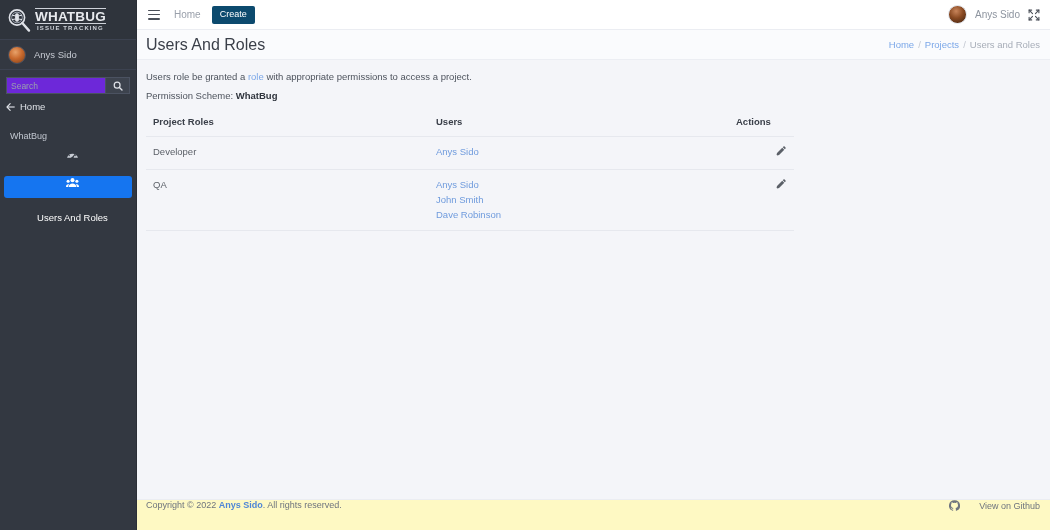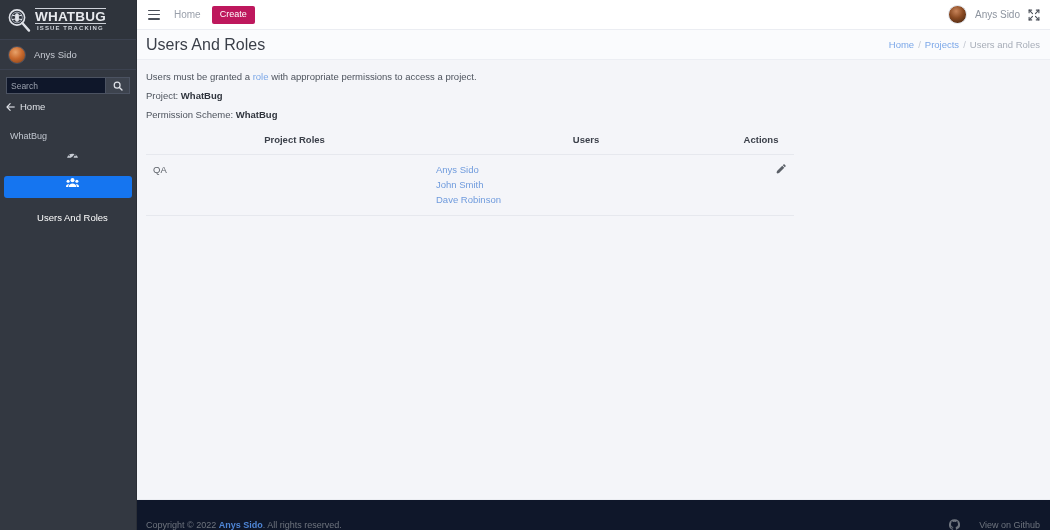--- a/index.html
+++ b/index.html
@@ -48,21 +48,21 @@
     width: 18px; height: 18px; border-radius: 50%;
     background: radial-gradient(circle at 40% 32%, #e8a26a 0%, #c96a2e 45%, #7d3d16 100%);
     border: 1px solid #4a5160; flex: 0 0 18px;
   }
   .side-user-name { font-size: 9.5px; color: #c6cad2; margin-left: 8px; }
 
   .search-wrap { padding: 7px 6px 5px 6px; }
   .search-row { display: flex; height: 17px; }
   .search-input {
     flex: 1 1 auto; min-width: 0;
-    background: #0f172a; border: 1px solid #4b5261; border-right: none;
+    background: #6d28d9; border: 1px solid #4b5261; border-right: none;
     color: #cfd3da; font-size: 8.5px;
     font-family: "Liberation Sans", sans-serif;
     padding: 0 4px; outline: none;
   }
   .search-input::placeholder { color: #9aa1ad; }
   .search-btn {
     width: 25px; flex: 0 0 25px;
     background: #3d434e; border: 1px solid #4b5261;
     display: flex; align-items: center; justify-content: center;
     cursor: pointer;
@@ -92,21 +92,21 @@
   .topbar {
     height: 30px; flex: 0 0 30px; background: #ffffff;
     display: flex; align-items: center;
     padding: 0 10px 0 11px;
     border-bottom: 1px solid #ebedf2;
   }
   .hamburger { width: 12px; height: 10px; display: flex; flex-direction: column; justify-content: space-between; cursor: pointer; }
   .hamburger span { display: block; height: 1.5px; background: #4a4f58; border-radius: 1px; }
   .top-link { font-size: 10px; color: #9aa0ab; margin-left: 14px; cursor: pointer; }
   .create-btn {
-    margin-left: 11px; background: #be185d; color: #fff;
+    margin-left: 11px; background: #0c4a6e; color: #fff;
     font-size: 9px; font-family: "Liberation Sans", sans-serif;
     border: none; border-radius: 2px;
     padding: 4px 8px 5px 8px; cursor: pointer; line-height: 1;
   }
   .top-right { margin-left: auto; display: flex; align-items: center; gap: 8px; }
   .avatar-top {
     width: 19px; height: 19px; border-radius: 50%;
     background: radial-gradient(circle at 42% 30%, #c8845a 0%, #8a4a22 45%, #3c2110 100%);
     border: 1px solid #dfe2e8;
   }
@@ -125,40 +125,40 @@
   .crumb-sep { color: #c3c8d1; }
 
   .content { flex: 1 1 auto; padding: 11px 10px 0 9px; overflow: hidden; }
   .desc-line { font-size: 9.5px; color: #4d535d; margin-bottom: 8px; line-height: 1.2; }
   .desc-line a { color: #7ba7e8; text-decoration: none; cursor: pointer; }
   .desc-line b { color: #2f343d; font-weight: bold; }
   .desc-line.tight { margin-bottom: 7px; }
 
   table.roles { width: 648px; border-collapse: collapse; margin-top: 8px; }
   table.roles th {
-    text-align: center; font-size: 9.5px; font-weight: bold; color: #3b404a;
+    text-align: left; font-size: 9.5px; font-weight: bold; color: #3b404a;
     padding: 6px 0 9px 0; border-bottom: 1px solid #e6e8ee;
   }
   table.roles td {
     font-size: 9.5px; color: #5b6068; vertical-align: top;
     padding: 9px 0 10px 0; border-bottom: 1px solid #e6e8ee;
   }
   table.roles tr:last-child td { border-bottom: 1px solid #e6e8ee; }
   .col-role { width: 290px; padding-left: 7px !important; }
   .col-users { width: 300px; }
   .col-actions { width: 58px; text-align: right; padding-right: 8px !important; margin-top: 16px; }
   th.col-actions { text-align: right; }
   .user-link { color: #6f9bdd; display: block; margin-bottom: 4px; cursor: pointer; text-decoration: none; }
   .user-link:last-child { margin-bottom: 0; }
   .pencil { width: 11px; height: 11px; cursor: pointer; display: inline-block; }
 
   .footer {
-    height: 31px; flex: 0 0 31px; background: #0f172a;
+    height: 31px; flex: 0 0 31px; background: #fef9c3;
     border-top: 1px solid #ebedf2;
-    display: flex; align-items: flex-end; padding: 0 10px 0 9px;
+    display: flex; align-items: flex-start; padding: 0 10px 0 9px;
   }
   .foot-left { font-size: 9px; color: #6e747e; }
   .foot-left b { color: #4f86d6; font-weight: bold; }
   .foot-right { margin-left: auto; font-size: 9px; color: #6e747e; display: flex; align-items: center; gap: 19px; cursor: pointer; }
 </style>
 </head>
 <body>
 
 <div id="app">
 
@@ -271,41 +271,50 @@
         <span class="crumb-sep">/</span>
         <a>Projects</a>
         <span class="crumb-sep">/</span>
         <span>Users and Roles</span>
       </div>
     </div>
 
     <div class="content">
 
       <div class="desc-line">
-        <span>Users must be granted a </span><a>role</a><span> with appropriate permissions to access a project.</span>
-      </div>
-
-
-      <div class="desc-line tight">
-        <span>Project: </span><b>WhatBug</b>
-      </div>
+        <span>Users role be granted a </span><a>role</a><span> with appropriate permissions to access a project.</span>
+      </div>
+
+
 
       <div class="desc-line tight">
         <span>Permission Scheme: </span><b>WhatBug</b>
       </div>
 
       <table class="roles">
         <thead>
           <tr>
             <th class="col-role">Project Roles</th>
             <th class="col-users">Users</th>
             <th class="col-actions">Actions</th>
           </tr>
         </thead>
         <tbody>
+          <tr>
+            <td class="col-role">Developer</td>
+            <td class="col-users">
+              <a class="user-link">Anys Sido</a>
+            </td>
+            <td class="col-actions">
+              <svg class="pencil" viewBox="0 0 14 14">
+                <path d="M2 11.1 L2.6 8.8 L9.2 2.2 L11.8 4.8 L5.2 11.4 L2.9 12 Z" fill="#5b6068"></path>
+                <path d="M9.9 1.5 L10.8 .6 C11.2 .2 11.8 .2 12.2 .6 L13.4 1.8 C13.8 2.2 13.8 2.8 13.4 3.2 L12.5 4.1 Z" fill="#5b6068"></path>
+              </svg>
+            </td>
+          </tr>
           <tr>
             <td class="col-role">QA</td>
             <td class="col-users">
               <a class="user-link">Anys Sido</a>
               <a class="user-link">John Smith</a>
               <a class="user-link">Dave Robinson</a>
             </td>
             <td class="col-actions">
               <svg class="pencil" viewBox="0 0 14 14">
                 <path d="M2 11.1 L2.6 8.8 L9.2 2.2 L11.8 4.8 L5.2 11.4 L2.9 12 Z" fill="#5b6068"></path>

